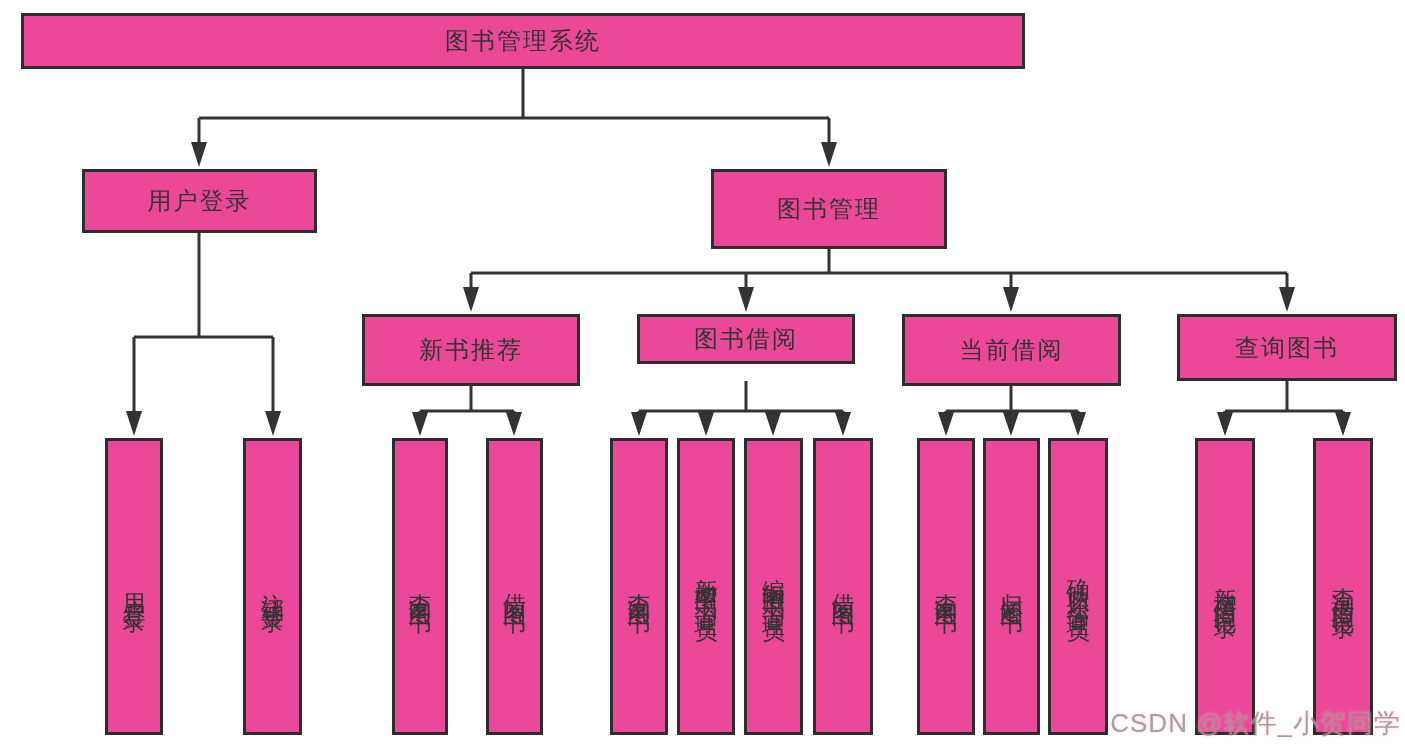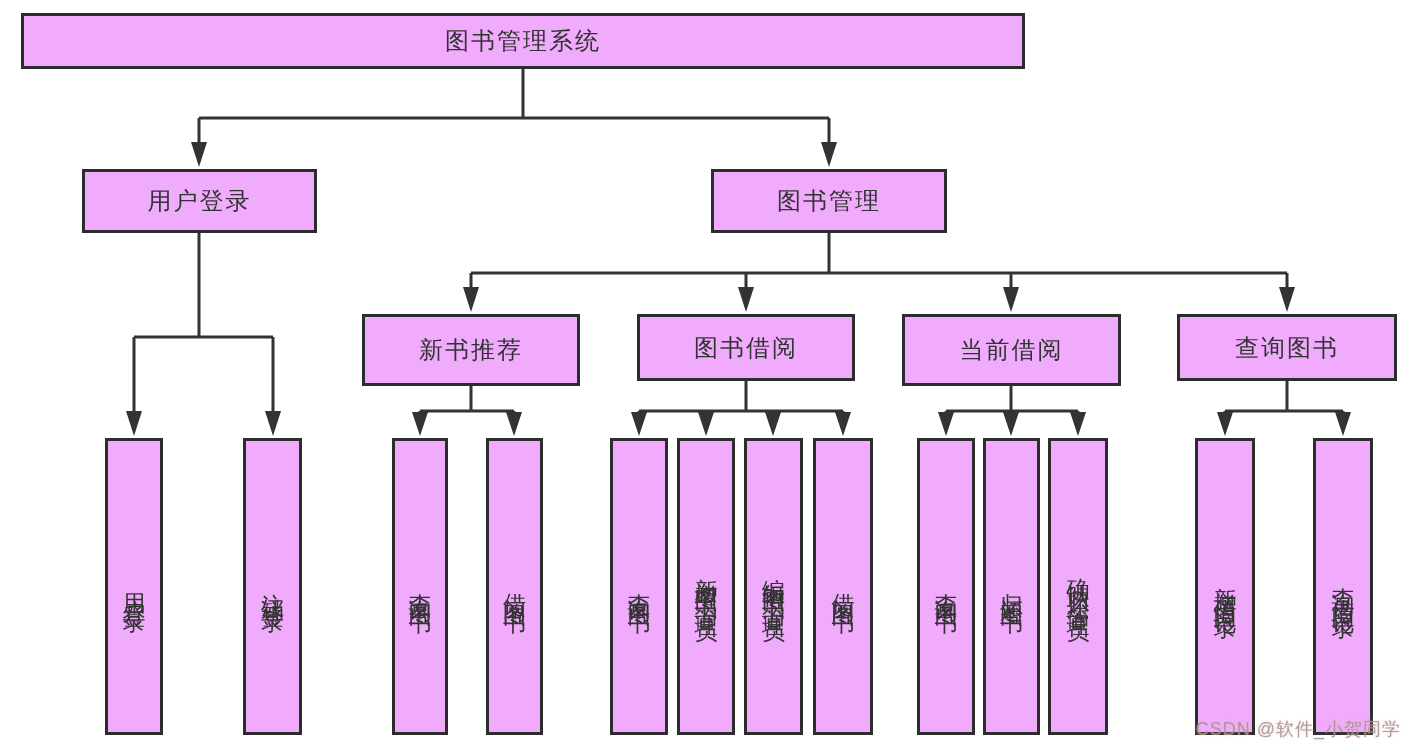--- a/index.html
+++ b/index.html
@@ -7,21 +7,21 @@
     position:relative;
     width:1405px;height:747px;
     background:#ffffff;
     overflow:hidden;
     font-family:"Liberation Sans","DejaVu Sans",sans-serif;
   }
   .wires{position:absolute;left:0;top:0;width:1405px;height:747px;}
   .node{
     position:absolute;
     box-sizing:border-box;
-    background:#f0abfc;
+    background:#ec4899;
     border:3px solid #2d2d2d;
     display:flex;
     align-items:center;
     justify-content:center;
     color:#333333;
     font-size:24px;
     letter-spacing:2px;
     white-space:nowrap;
   }
   .node.vert{
@@ -31,21 +31,21 @@
     writing-mode:vertical-rl;
     text-orientation:mixed;
     font-size:23px;
     letter-spacing:6px;
     line-height:1;
   }
   .watermark{
     position:absolute;
     right:4px;
     bottom:6px;
-    font-size:18px;
+    font-size:26px;
     color:#9d9597;
     text-shadow:0 0 3px rgba(255,170,170,0.75);
     opacity:0.9;
     z-index:5;
     letter-spacing:1px;
   }
 </style>
 </head>
 <body>
 
@@ -98,28 +98,28 @@
     </g>
   </svg>
 
   <div class="node" style="left:21px;top:13px;width:1004px;height:56px">
     <span class="lbl">图书管理系统</span>
   </div>
 
   <div class="node" style="left:82px;top:169px;width:235px;height:64px">
     <span class="lbl">用户登录</span>
   </div>
-  <div class="node" style="left:711px;top:169px;width:236px;height:64px">
+  <div class="node" style="left:711px;top:169px;width:236px;height:80px">
     <span class="lbl">图书管理</span>
   </div>
 
   <div class="node" style="left:362px;top:314px;width:218px;height:72px">
     <span class="lbl">新书推荐</span>
   </div>
-  <div class="node" style="left:637px;top:314px;width:218px;height:67px">
+  <div class="node" style="left:637px;top:314px;width:218px;height:50px">
     <span class="lbl">图书借阅</span>
   </div>
   <div class="node" style="left:902px;top:314px;width:219px;height:72px">
     <span class="lbl">当前借阅</span>
   </div>
   <div class="node" style="left:1177px;top:314px;width:220px;height:67px">
     <span class="lbl">查询图书</span>
   </div>
 
   <div class="node vert" style="left:105px;top:438px;width:58px;height:297px">

